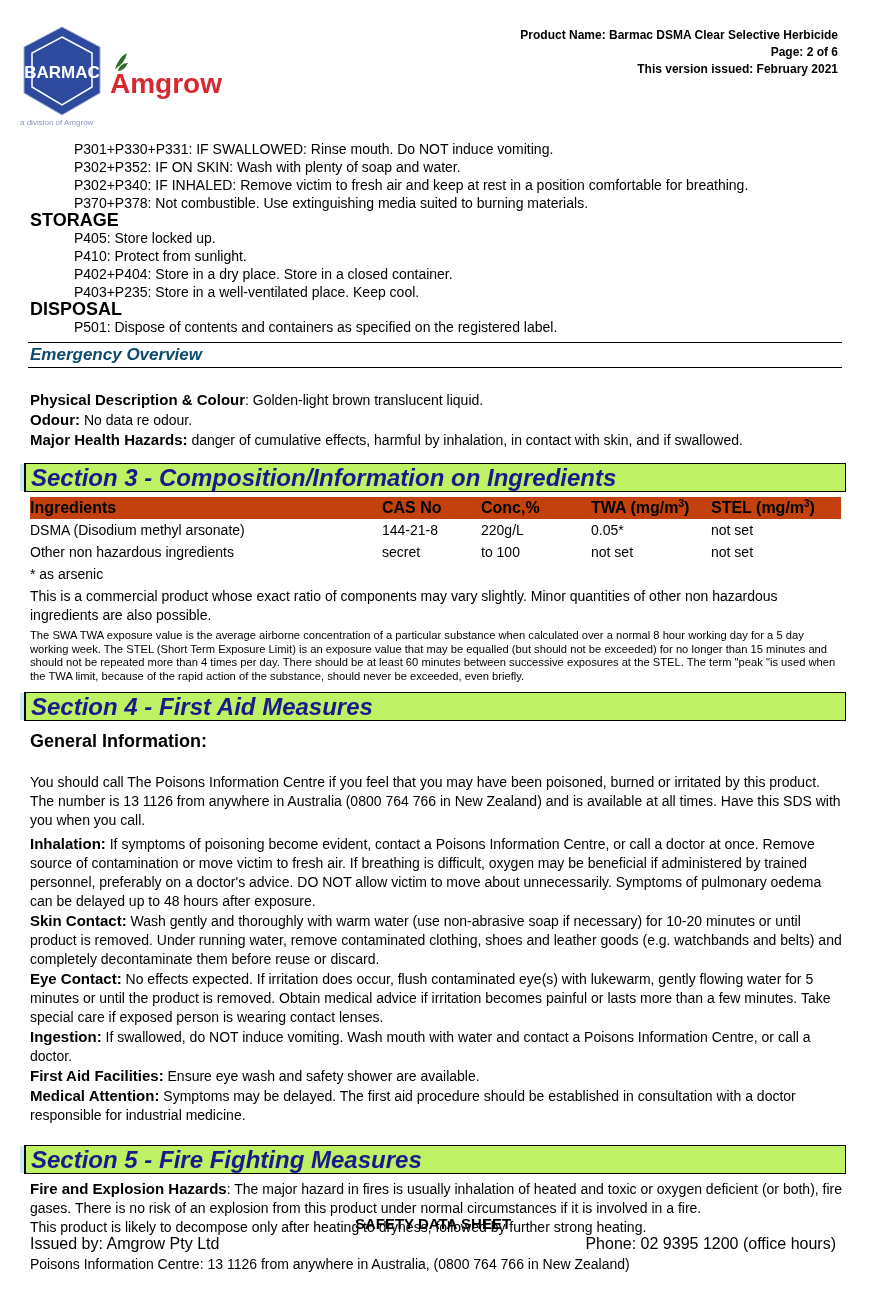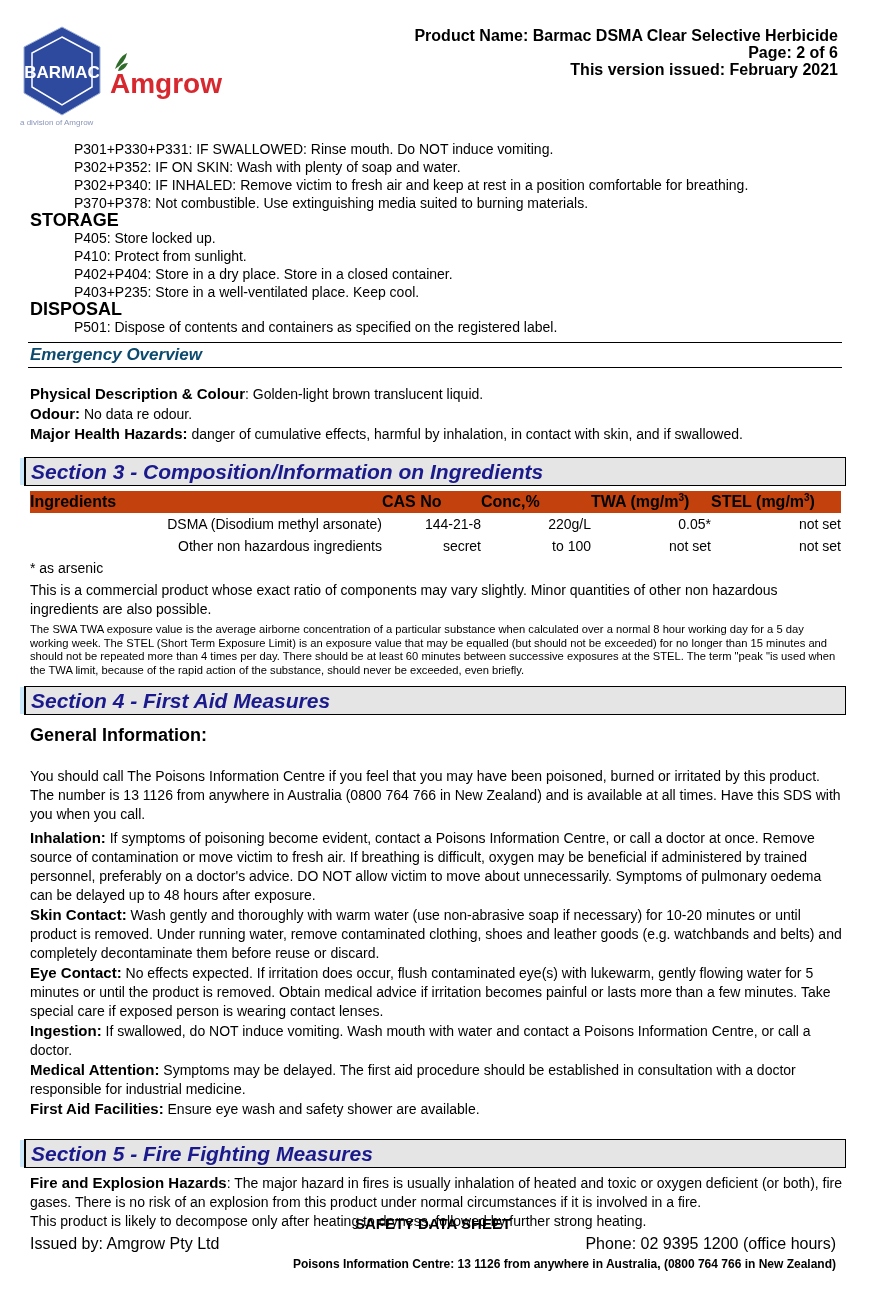--- a/index.html
+++ b/index.html
@@ -2,48 +2,48 @@
 <html><head>
 <meta charset="utf-8">
 <style>
   html, body { margin: 0; padding: 0; background: #ffffff; }
   body {
     width: 874px; height: 1292px; position: relative; overflow: hidden;
     font-family: "Liberation Sans", sans-serif; color: #000;
   }
   .logo { position: absolute; left: 20px; top: 25px; width: 230px; height: 105px; }
   .hdr { position: absolute; right: 36px; top: 27px; text-align: right;
-    font-weight: bold; font-size: 16px; line-height: 17px; }
+    font-weight: bold; font-size: 12px; line-height: 17px; }
   .content { position: absolute; left: 30px; top: 140px; width: 815px; }
   .pline { font-size: 14px; line-height: 18px; padding-left: 44px; white-space: nowrap; }
   .subhead { font-size: 18px; font-weight: bold; line-height: 17px; }
   .emerg { margin-top: 6px; border-top: 1px solid #000; border-bottom: 1px solid #000;
     color: #0c4a6e; font-weight: bold; font-style: italic; font-size: 17px;
     line-height: 24px; padding-left: 2px; margin-left: -2px; width: 812px; }
   .para { font-size: 14px; line-height: 19px; }
   .para b { font-size: 15px; }
   .sec { position: relative; margin-left: -6px; width: 822px; height: 29px;
-    background: #e5e5e5; border: 1px solid #000; border-left: 2px solid #000; box-sizing: border-box;
-    color: #1a1a8c; font-weight: bold; font-style: italic; font-size: 21px;
+    background: #bef264; border: 1px solid #000; border-left: 2px solid #000; box-sizing: border-box;
+    color: #1a1a8c; font-weight: bold; font-style: italic; font-size: 24px;
     line-height: 27px; padding-left: 5px; }
   .sec::before { content: ""; position: absolute; left: -6px; top: 0; width: 4px; height: 27px; background: #cce9fb; }
   table.ing { border-collapse: collapse; width: 811px; font-size: 14px; }
   table.ing th { background: #c2410c; text-align: left; font-size: 16px; font-weight: bold; padding: 2px 0; height: 18px; }
-  table.ing td { padding: 3px 0; height: 16px; text-align: right; }
+  table.ing td { padding: 3px 0; height: 16px; }
   table.ing th:first-child, table.ing td:first-child { width: 352px; }
   table.ing th:nth-child(2), table.ing td:nth-child(2) { width: 99px; }
   table.ing th:nth-child(3), table.ing td:nth-child(3) { width: 110px; margin-left: 44px; }
   table.ing th:nth-child(4), table.ing td:nth-child(4) { width: 120px; }
   sup { font-size: 10px; line-height: 0; }
   .small { font-size: 11.2px; line-height: 13.5px; }
   .gi { font-size: 18px; font-weight: bold; line-height: 22px; }
   .footer { position: absolute; left: 30px; top: 1215px; width: 806px; font-size: 16px; }
   .f-title { text-align: center; font-weight: bold; font-size: 15px; line-height: 18px; }
   .f-row { display: flex; justify-content: space-between; line-height: 21px; }
-  .f-pic { text-align: right; font-weight: bold; font-size: 12px; line-height: 20px; }
+  .f-pic { text-align: left; font-weight: normal; font-size: 14px; line-height: 20px; }
 </style>
 </head>
 <body>
 
 <div class="logo">
   <svg width="230" height="105" viewBox="0 0 230 105">
     <polygon points="42,2 80,22 80,68 42,90 4,68 4,22" fill="#2e4a9e" stroke="#9fb0d8" stroke-width="1"></polygon>
     <polygon points="42,12 72,28 72,62 42,80 12,62 12,28" fill="none" stroke="#ffffff" stroke-width="1.5"></polygon>
     <text x="42" y="53" text-anchor="middle" fill="#ffffff" font-family="Liberation Sans, sans-serif" font-weight="bold" font-size="17">BARMAC</text>
     <path d="M95,44 q4,-12 12,-16 q-2,10 -12,16z" fill="#2f6b2a"></path>
@@ -71,21 +71,21 @@
   <div>
     <div class="pline">P405: Store locked up.</div>
     <div class="pline">P410: Protect from sunlight.</div>
     <div class="pline">P402+P404: Store in a dry place. Store in a closed container.</div>
     <div class="pline">P403+P235: Store in a well-ventilated place. Keep cool.</div>
   </div>
   <div class="subhead">DISPOSAL</div>
   <div class="pline">P501: Dispose of contents and containers as specified on the registered label.</div>
 
   <div class="emerg">Emergency Overview</div>
-  <div class="para" style="margin-top:16px;">
+  <div class="para" style="margin-top:22px;">
     <b>Physical Description &amp; Colour</b><span>: Golden-light brown translucent liquid.</span>
   </div>
   <div class="para">
     <b>Odour:</b><span> No data re odour.</span>
   </div>
   <div class="para">
     <b>Major Health Hazards:</b><span> danger of cumulative effects, harmful by inhalation, in contact with skin, and if swallowed.</span>
   </div>
 
   <div class="sec" style="margin-top:13px;">Section 3 - Composition/Information on Ingredients</div>
@@ -120,22 +120,22 @@
   <div class="para" style="margin-top:3px;">This is a commercial product whose exact ratio of components may vary slightly. Minor quantities of other non hazardous ingredients are also possible.</div>
   <div class="small" style="margin-top:4px;">The SWA TWA exposure value is the average airborne concentration of a particular substance when calculated over a normal 8 hour working day for a 5 day working week. The STEL (Short Term Exposure Limit) is an exposure value that may be equalled (but should not be exceeded) for no longer than 15 minutes and should not be repeated more than 4 times per day. There should be at least 60 minutes between successive exposures at the STEL. The term "peak "is used when the TWA limit, because of the rapid action of the substance, should never be exceeded, even briefly.</div>
 
   <div class="sec" style="margin-top:9px;">Section 4 - First Aid Measures</div>
   <div class="gi" style="margin-top:9px;">General Information:</div>
   <div class="para" style="margin-top:21px;">You should call The Poisons Information Centre if you feel that you may have been poisoned, burned or irritated by this product. The number is 13 1126 from anywhere in Australia (0800 764 766 in New Zealand) and is available at all times. Have this SDS with you when you call.</div>
   <div class="para" style="margin-top:4px;"><b>Inhalation:</b><span> If symptoms of poisoning become evident, contact a Poisons Information Centre, or call a doctor at once. Remove source of contamination or move victim to fresh air. If breathing is difficult, oxygen may be beneficial if administered by trained personnel, preferably on a doctor's advice. DO NOT allow victim to move about unnecessarily. Symptoms of pulmonary oedema can be delayed up to 48 hours after exposure.</span></div>
   <div class="para"><b>Skin Contact:</b><span> Wash gently and thoroughly with warm water (use non-abrasive soap if necessary) for 10-20 minutes or until product is removed. Under running water, remove contaminated clothing, shoes and leather goods (e.g. watchbands and belts) and completely decontaminate them before reuse or discard.</span></div>
   <div class="para"><b>Eye Contact:</b><span> No effects expected. If irritation does occur, flush contaminated eye(s) with lukewarm, gently flowing water for 5 minutes or until the product is removed. Obtain medical advice if irritation becomes painful or lasts more than a few minutes. Take special care if exposed person is wearing contact lenses.</span></div>
   <div class="para"><b>Ingestion:</b><span> If swallowed, do NOT induce vomiting. Wash mouth with water and contact a Poisons Information Centre, or call a doctor.</span></div>
+  <div class="para"><b>First Aid Facilities:</b><span> Ensure eye wash and safety shower are available.</span></div>
   <div class="para"><b>Medical Attention:</b><span> Symptoms may be delayed. The first aid procedure should be established in consultation with a doctor responsible for industrial medicine.</span></div>
-  <div class="para"><b>First Aid Facilities:</b><span> Ensure eye wash and safety shower are available.</span></div>
 
   <div class="sec" style="margin-top:20px;">Section 5 - Fire Fighting Measures</div>
   <div class="para" style="margin-top:5px;"><b>Fire and Explosion Hazards</b><span>: The major hazard in fires is usually inhalation of heated and toxic or oxygen deficient (or both), fire gases. There is no risk of an explosion from this product under normal circumstances if it is involved in a fire.</span></div>
   <div class="para">This product is likely to decompose only after heating to dryness, followed by further strong heating.</div>
 </div>
 
 <div class="footer">
   <div class="f-title">SAFETY DATA SHEET</div>
   <div class="f-row">
     <span>Issued by: Amgrow Pty Ltd</span>

